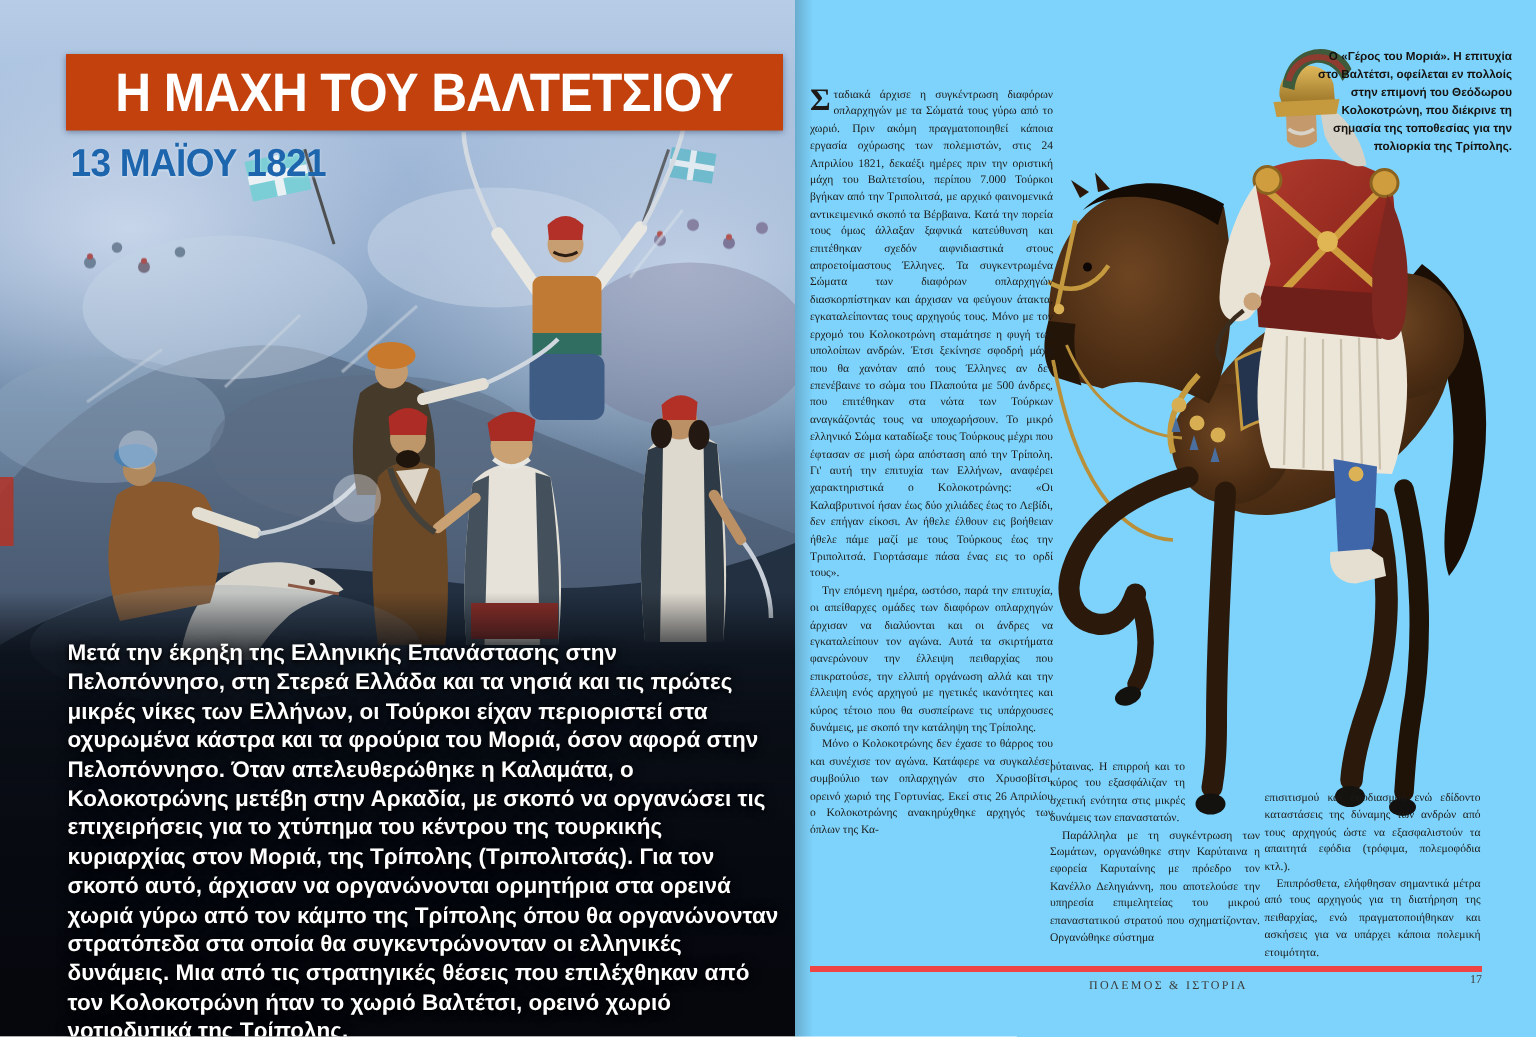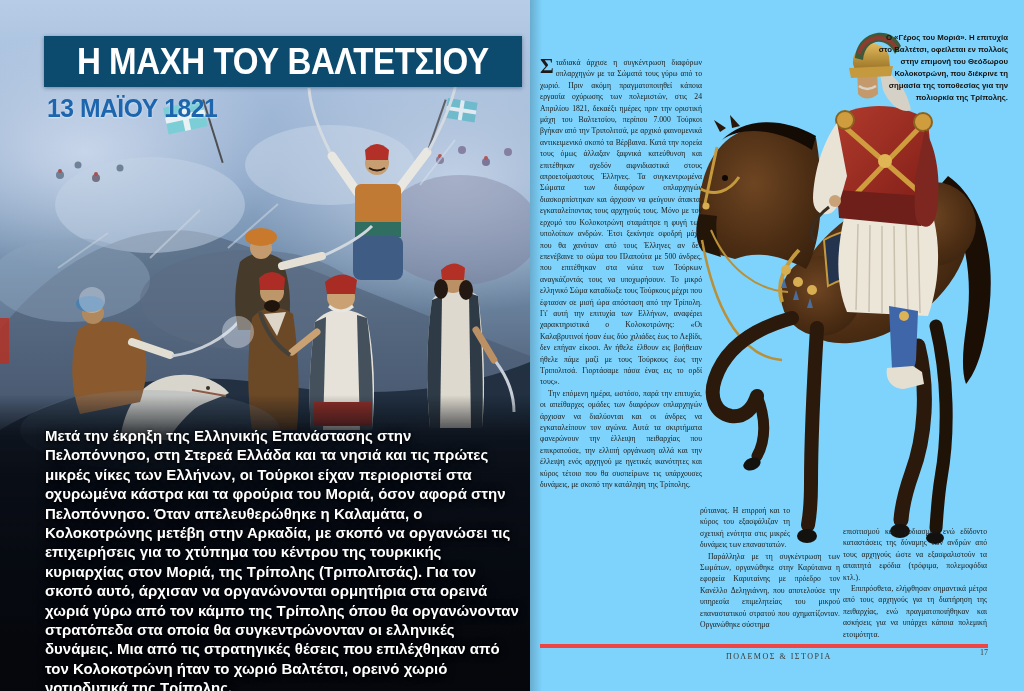--- a/index.html
+++ b/index.html
@@ -7,21 +7,21 @@
           font-family:"Liberation Sans",sans-serif;}
   
   .left-page{position:absolute;left:0;top:0;width:530px;height:691px;overflow:hidden;}
   .painting{position:absolute;inset:0;
     background:
       radial-gradient(ellipse 300px 190px at 86% 26%, rgba(198,212,232,.9), rgba(198,212,232,0) 70%),
       radial-gradient(ellipse 280px 170px at 16% 22%, rgba(208,220,238,.85), rgba(208,220,238,0) 70%),
       linear-gradient(180deg,#b7cde7 0%,#a3bbd9 14%,#8ea8c9 26%,#7590ad 38%,#5d718b 50%,
                       #42526a 62%,#242e40 74%,#0e1420 85%,#06080e 100%);}
   .painting svg{position:absolute;inset:0;}
-  .title-banner{position:absolute;left:44px;top:36px;width:478px;height:51px;background:#0c4a6e;
+  .title-banner{position:absolute;left:44px;top:36px;width:478px;height:51px;background:#c2410c;
     display:flex;align-items:center;justify-content:center;box-shadow:0 1px 4px rgba(20,40,80,.45);}
   .title-banner h1{margin:0;color:#ffffff;font-size:36px;font-weight:bold;letter-spacing:-.5px;
     white-space:nowrap;transform:scaleX(.92);transform-origin:center;}
   .date{position:absolute;left:47px;top:93px;color:#1d66ae;font-size:26px;font-weight:bold;
     letter-spacing:-.5px;transform:scaleX(.95);transform-origin:left;
     text-shadow:0 1px 2px rgba(240,248,255,.55);}
   .intro{position:absolute;left:45px;top:426px;width:474px;margin:0;color:#ffffff;
     font-size:15px;line-height:19.4px;font-weight:bold;
     text-shadow:0 1px 3px rgba(0,0,0,.95),0 0 8px rgba(0,0,0,.6);}
   
@@ -281,20 +281,21 @@
         <path d="M169,30 C171,2 205,-4 215,18 L209,26 C201,8 179,10 177,32 Z" fill="#3e5a3a"></path>
         <path d="M173,26 C177,8 201,4 210,20" stroke="#8e3b30" stroke-width="4" fill="none"></path>
       </svg>
     </div>
 
     <div class="caption">Ο «Γέρος του Μοριά». Η επιτυχία στο Βαλτέτσι, οφείλεται εν πολλοίς στην επιμονή του Θεόδωρου Κολοκοτρώνη, που διέκρινε τη σημασία της τοποθεσίας για την πολιορκία της Τρίπολης.</div>
 
     <div class="col col1">
       <p><span class="dropcap">Σ</span><span>ταδιακά άρχισε η συγκέντρωση διαφόρων οπλαρχηγών με τα Σώματά τους γύρω από το χωριό. Πριν ακόμη πραγματοποιηθεί κάποια εργασία οχύρωσης των πολεμιστών, στις 24 Απριλίου 1821, δεκαέξι ημέρες πριν την οριστική μάχη του Βαλτετσίου, περίπου 7.000 Τούρκοι βγήκαν από την Τριπολιτσά, με αρχικό φαινομενικά αντικειμενικό σκοπό τα Βέρβαινα. Κατά την πορεία τους όμως άλλαξαν ξαφνικά κατεύθυνση και επιτέθηκαν σχεδόν αιφνιδιαστικά στους απροετοίμαστους Έλληνες. Τα συγκεντρωμένα Σώματα των διαφόρων οπλαρχηγών διασκορπίστηκαν και άρχισαν να φεύγουν άτακτα, εγκαταλείποντας τους αρχηγούς τους. Μόνο με τον ερχομό του Κολοκοτρώνη σταμάτησε η φυγή των υπολοίπων ανδρών. Έτσι ξεκίνησε σφοδρή μάχη που θα χανόταν από τους Έλληνες αν δεν επενέβαινε το σώμα του Πλαπούτα με 500 άνδρες, που επιτέθηκαν στα νώτα των Τούρκων αναγκάζοντάς τους να υποχωρήσουν. Το μικρό ελληνικό Σώμα καταδίωξε τους Τούρκους μέχρι που έφτασαν σε μισή ώρα απόσταση από την Τρίπολη. Γι' αυτή την επιτυχία των Ελλήνων, αναφέρει χαρακτηριστικά ο Κολοκοτρώνης: </span><span class="q">«Οι Καλαβρυτινοί ήσαν έως δύο χιλιάδες έως το Λεβίδι, δεν επήγαν είκοσι. Αν ήθελε έλθουν εις βοήθειαν ήθελε πάμε μαζί με τους Τούρκους έως την Τριπολιτσά. Γιορτάσαμε πάσα ένας εις το ορδί τους».</span></p>
       <p class="ind">Την επόμενη ημέρα, ωστόσο, παρά την επιτυχία, οι απείθαρχες ομάδες των διαφόρων οπλαρχηγών άρχισαν να διαλύονται και οι άνδρες να εγκαταλείπουν τον αγώνα. Αυτά τα σκιρτήματα φανερώνουν την έλλειψη πειθαρχίας που επικρατούσε, την ελλιπή οργάνωση αλλά και την έλλειψη ενός αρχηγού με ηγετικές ικανότητες και κύρος τέτοιο που θα συσπείρωνε τις υπάρχουσες δυνάμεις, με σκοπό την κατάληψη της Τρίπολης.</p>
+      <p class="ind">Μόνο ο Κολοκοτρώνης δεν έχασε το θάρρος του και συνέχισε τον αγώνα. Κατάφερε να συγκαλέσει συμβούλιο των οπλαρχηγών στο Χρυσοβίτσι, ορεινό χωριό της Γορτυνίας. Εκεί στις 26 Απριλίου ο Κολοκοτρώνης ανακηρύχθηκε αρχηγός των όπλων της Κα-</p>
     </div>
 
     <div class="col col3">
       <p>επισιτισμού και εφοδιασμού ενώ εδίδοντο καταστάσεις της δύναμης των ανδρών από τους αρχηγούς ώστε να εξασφαλιστούν τα απαιτητά εφόδια (τρόφιμα, πολεμοφόδια κτλ.).</p>
       <p class="ind">Επιπρόσθετα, ελήφθησαν σημαντικά μέτρα από τους αρχηγούς για τη διατήρηση της πειθαρχίας, ενώ πραγματοποιήθηκαν και ασκήσεις για να υπάρχει κάποια πολεμική ετοιμότητα.</p>
     </div>
 
     <div class="col col2">
       <span class="hoof-spacer"></span>
       <p>ρύταινας. Η επιρροή και το κύρος του εξασφάλιζαν τη σχετική ενότητα στις μικρές δυνάμεις των επαναστατών.</p>

